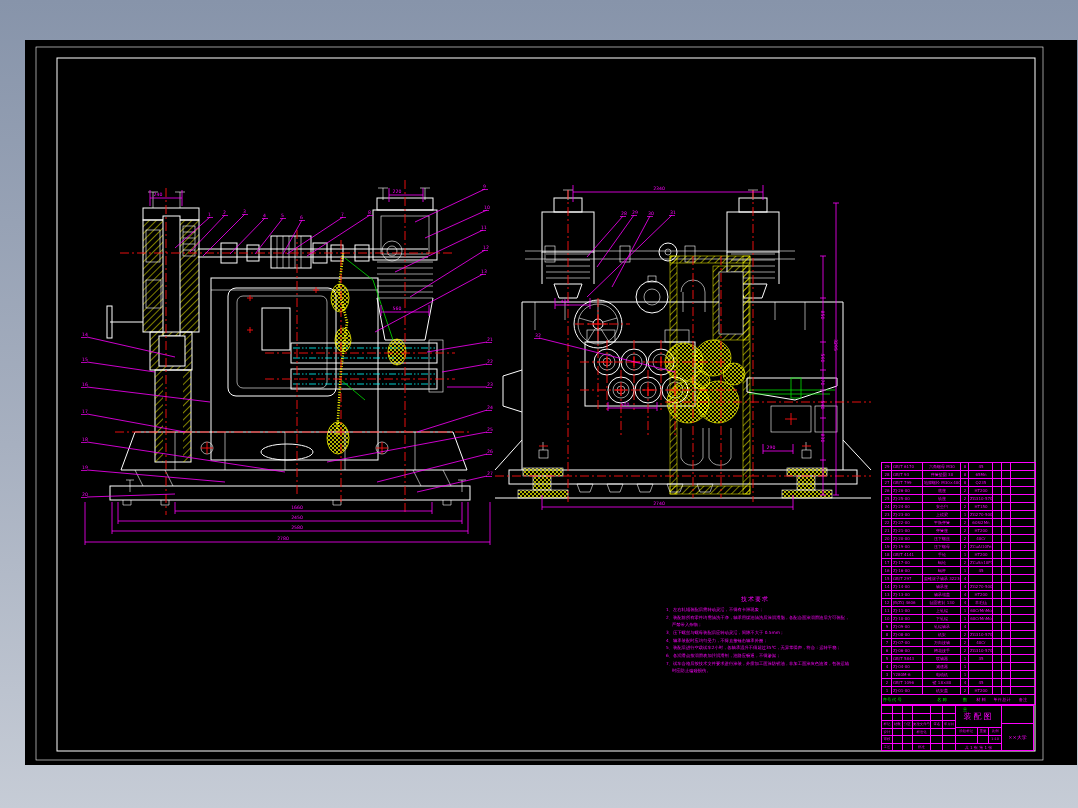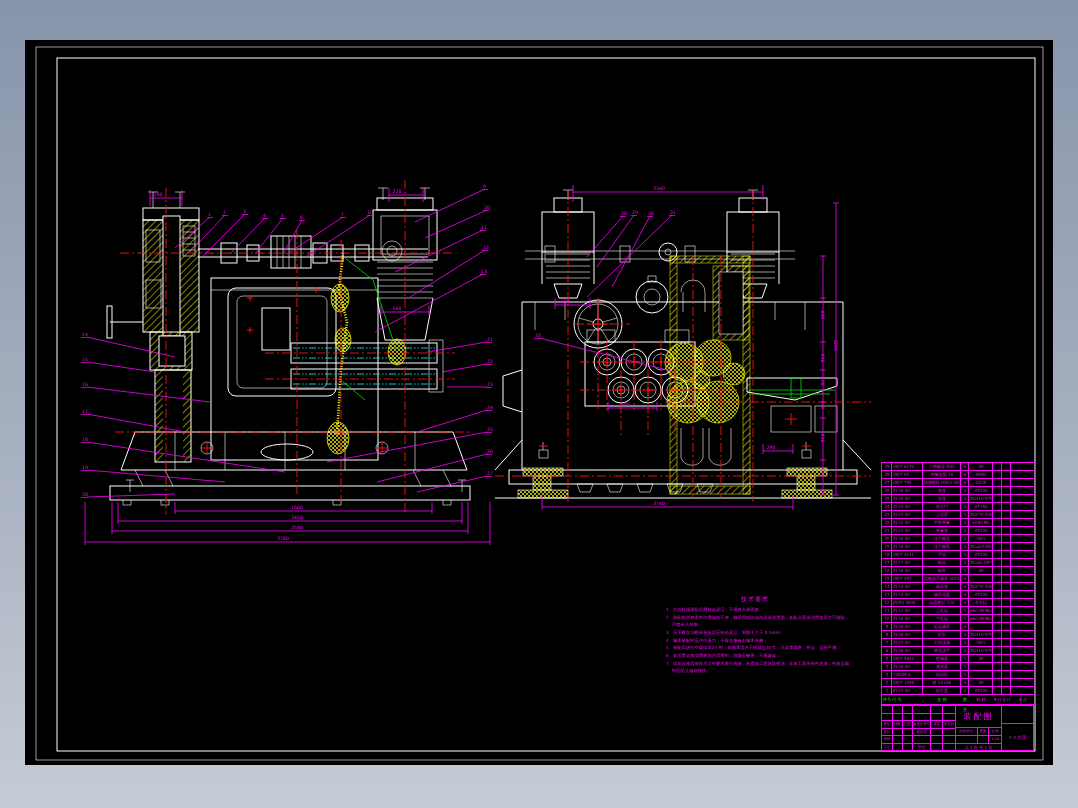--- a/index.html
+++ b/index.html
@@ -1,21 +1,21 @@
 <!DOCTYPE html>
 <html><head>
 <meta charset="utf-8">
 <style>
   html,body{margin:0;padding:0;}
   body{
     width:1078px;height:808px;position:relative;overflow:hidden;
     background:linear-gradient(180deg,#8794aa 0%,#a7b0c0 55%,#c6ccd6 100%);
     font-family:"DejaVu Sans",sans-serif;
   }
-  #canvas{position:absolute;left:25px;top:40px;width:1028px;height:725px;background:#000;}
+  #canvas{position:absolute;left:25px;top:40px;width:1028px;height:725px;background:#000;padding-left:24px;}
   #cad{position:absolute;left:0;top:0;}
 
   
   .w{stroke:#fff;fill:none;stroke-width:1;}
   .w5{stroke:#fff;fill:none;stroke-width:.6;}
   .m{stroke:#f0f;fill:none;stroke-width:.8;}
   .r{stroke:#ff1111;fill:none;stroke-width:.9;stroke-dasharray:9 3 2 3;}
   .c{stroke:#0ff;fill:none;stroke-width:.8;stroke-dasharray:7 2 1.5 2 1.5 2;}
   .ydot{stroke:#ff0;fill:none;stroke-width:2.6;stroke-dasharray:1 1.6;}
   .g{stroke:#00e000;fill:none;stroke-width:.8;}

